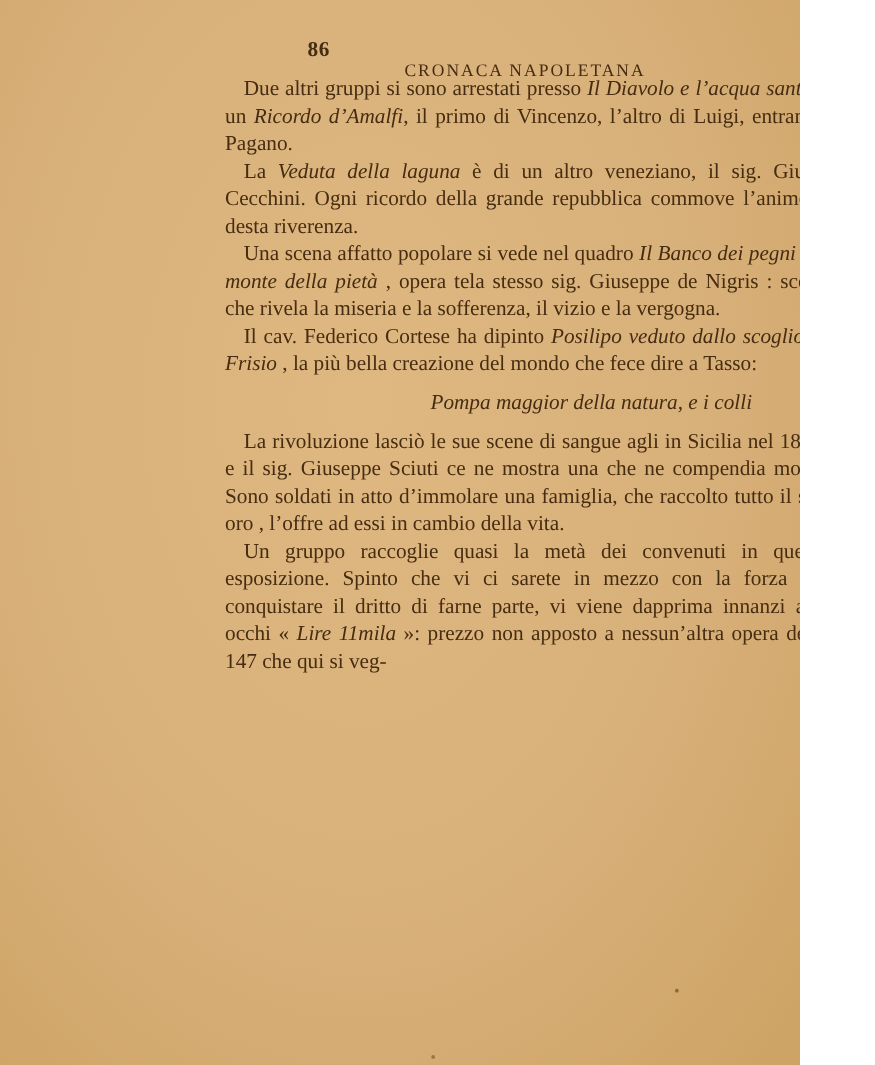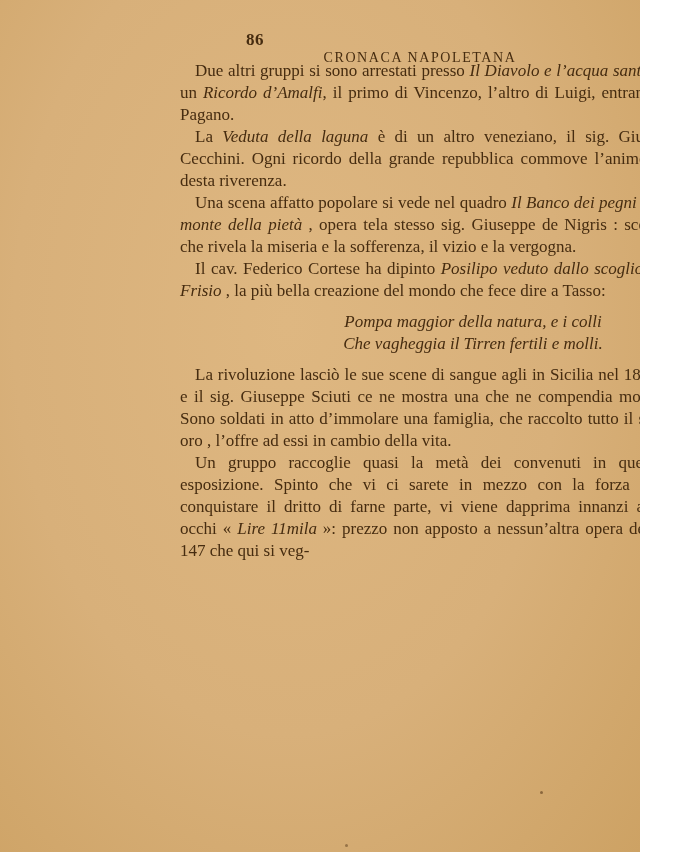--- a/index.html
+++ b/index.html
@@ -77,21 +77,20 @@
   </div>
 
   <div class="textblock">
     <p class="para"><span>Due altri gruppi si sono arrestati presso </span><span class="it">Il Diavolo e l’acqua santa</span><span> e un </span><span class="it">Ricordo d’Amalfi</span><span>, il primo di Vincenzo, l’altro di Luigi, entrambi Pagano.</span></p>
     <p class="para"><span>La </span><span class="it">Veduta della laguna</span><span> è di un altro veneziano, il sig. Giulio Cecchini. Ogni ricordo della grande repubblica commove l’animo e desta riverenza.</span></p>
     <p class="para"><span>Una scena affatto popolare si vede nel quadro </span><span class="it">Il Banco dei pegni del monte della pietà</span><span> , opera tela stesso sig. Giuseppe de Nigris : scena che rivela la miseria e la sofferenza, il vizio e la vergogna.</span></p>
     <p class="para"><span>Il cav. Federico Cortese ha dipinto </span><span class="it">Posilipo veduto dallo scoglio di Frisio</span><span> , la più bella creazione del mondo che fece dire a Tasso:</span></p>
 
     <div class="verse">
       <div class="verse-line">Pompa maggior della natura, e i colli</div>
-      <div class="verse-line">Che vagheggia il Tirren fertili e molli.</div>
     </div>
 
     <p class="para"><span>La rivoluzione lasciò le sue scene di sangue agli in Sicilia nel 1849, e il sig. Giuseppe Sciuti ce ne  mostra una che ne compendia molte.  Sono soldati in atto d’immolare una famiglia, che raccolto tutto il suo oro , l’offre ad essi in cambio della vita.</span></p>
     <p class="para"><span>Un gruppo raccoglie quasi la metà dei convenuti in questa esposizione. Spinto che vi ci sarete in mezzo con la forza per conquistare il dritto di farne parte, vi viene dapprima innanzi agli occhi « </span><span class="it">Lire 11mila</span><span> »: prezzo non apposto a nessun’altra opera delle 147 che qui si veg-</span></p>
   </div>
 
   <div class="speck speck-a"></div>
   <div class="speck speck-b"></div>
   <div class="speck speck-c"></div>
 

